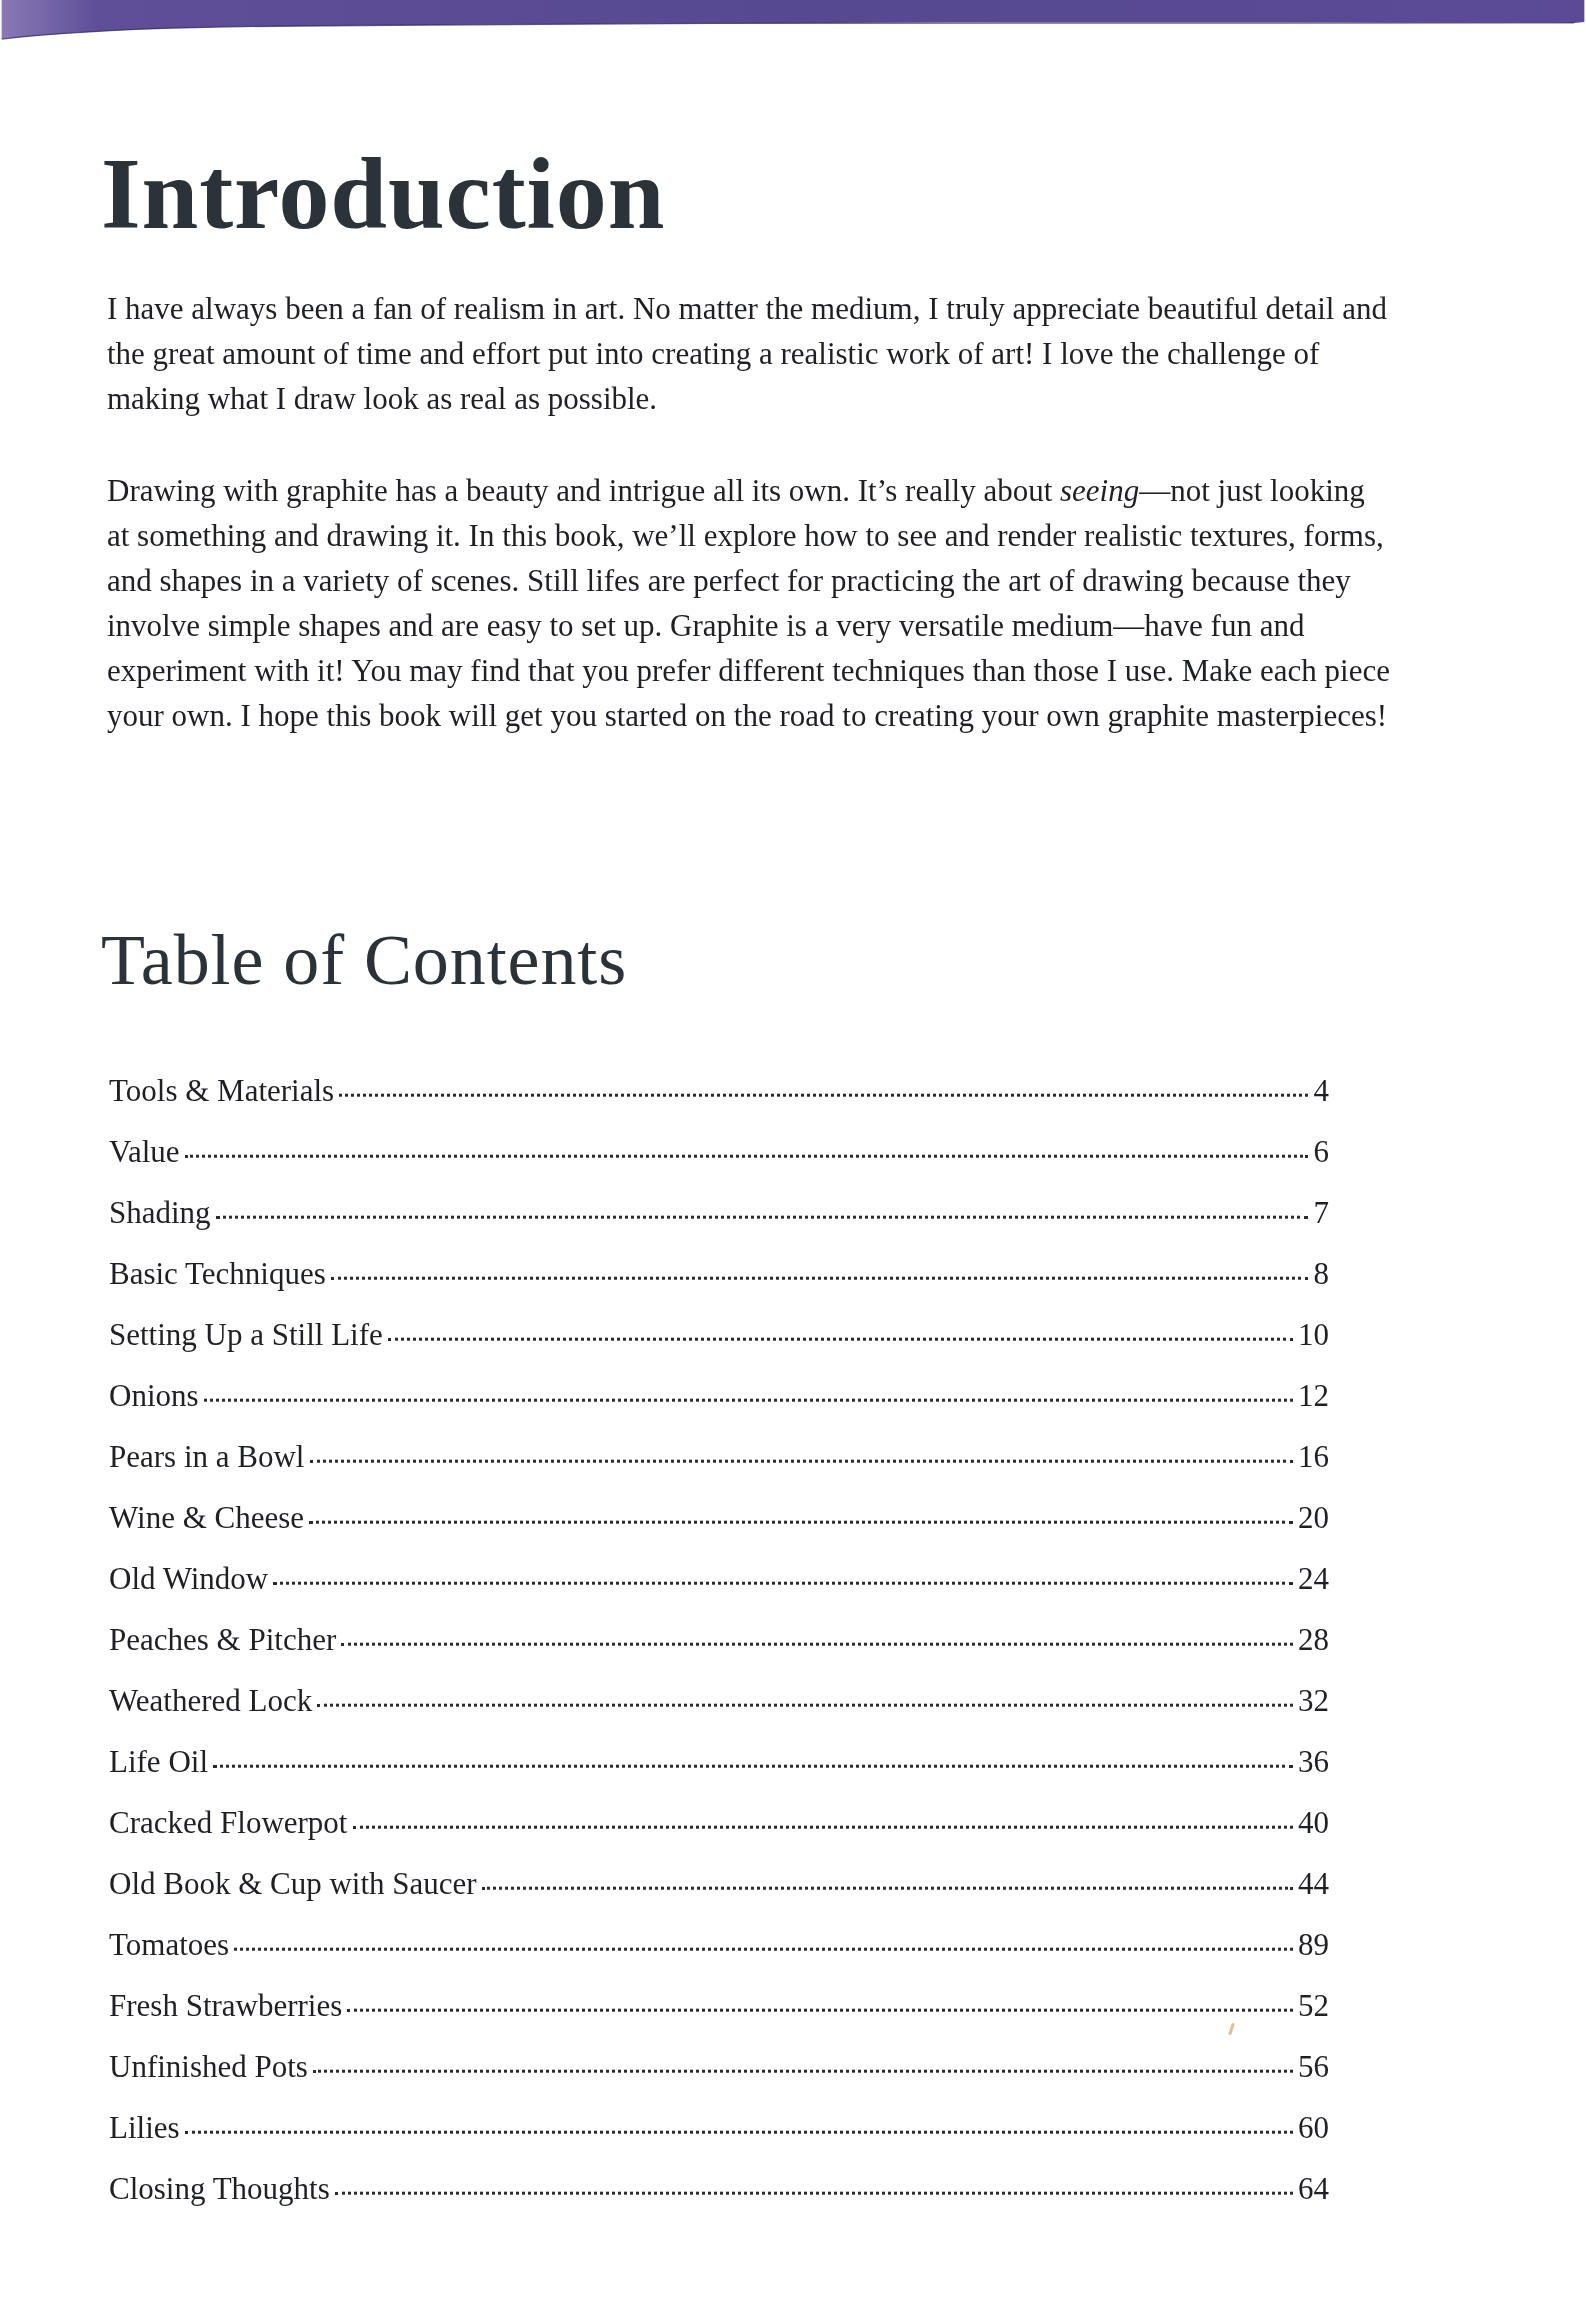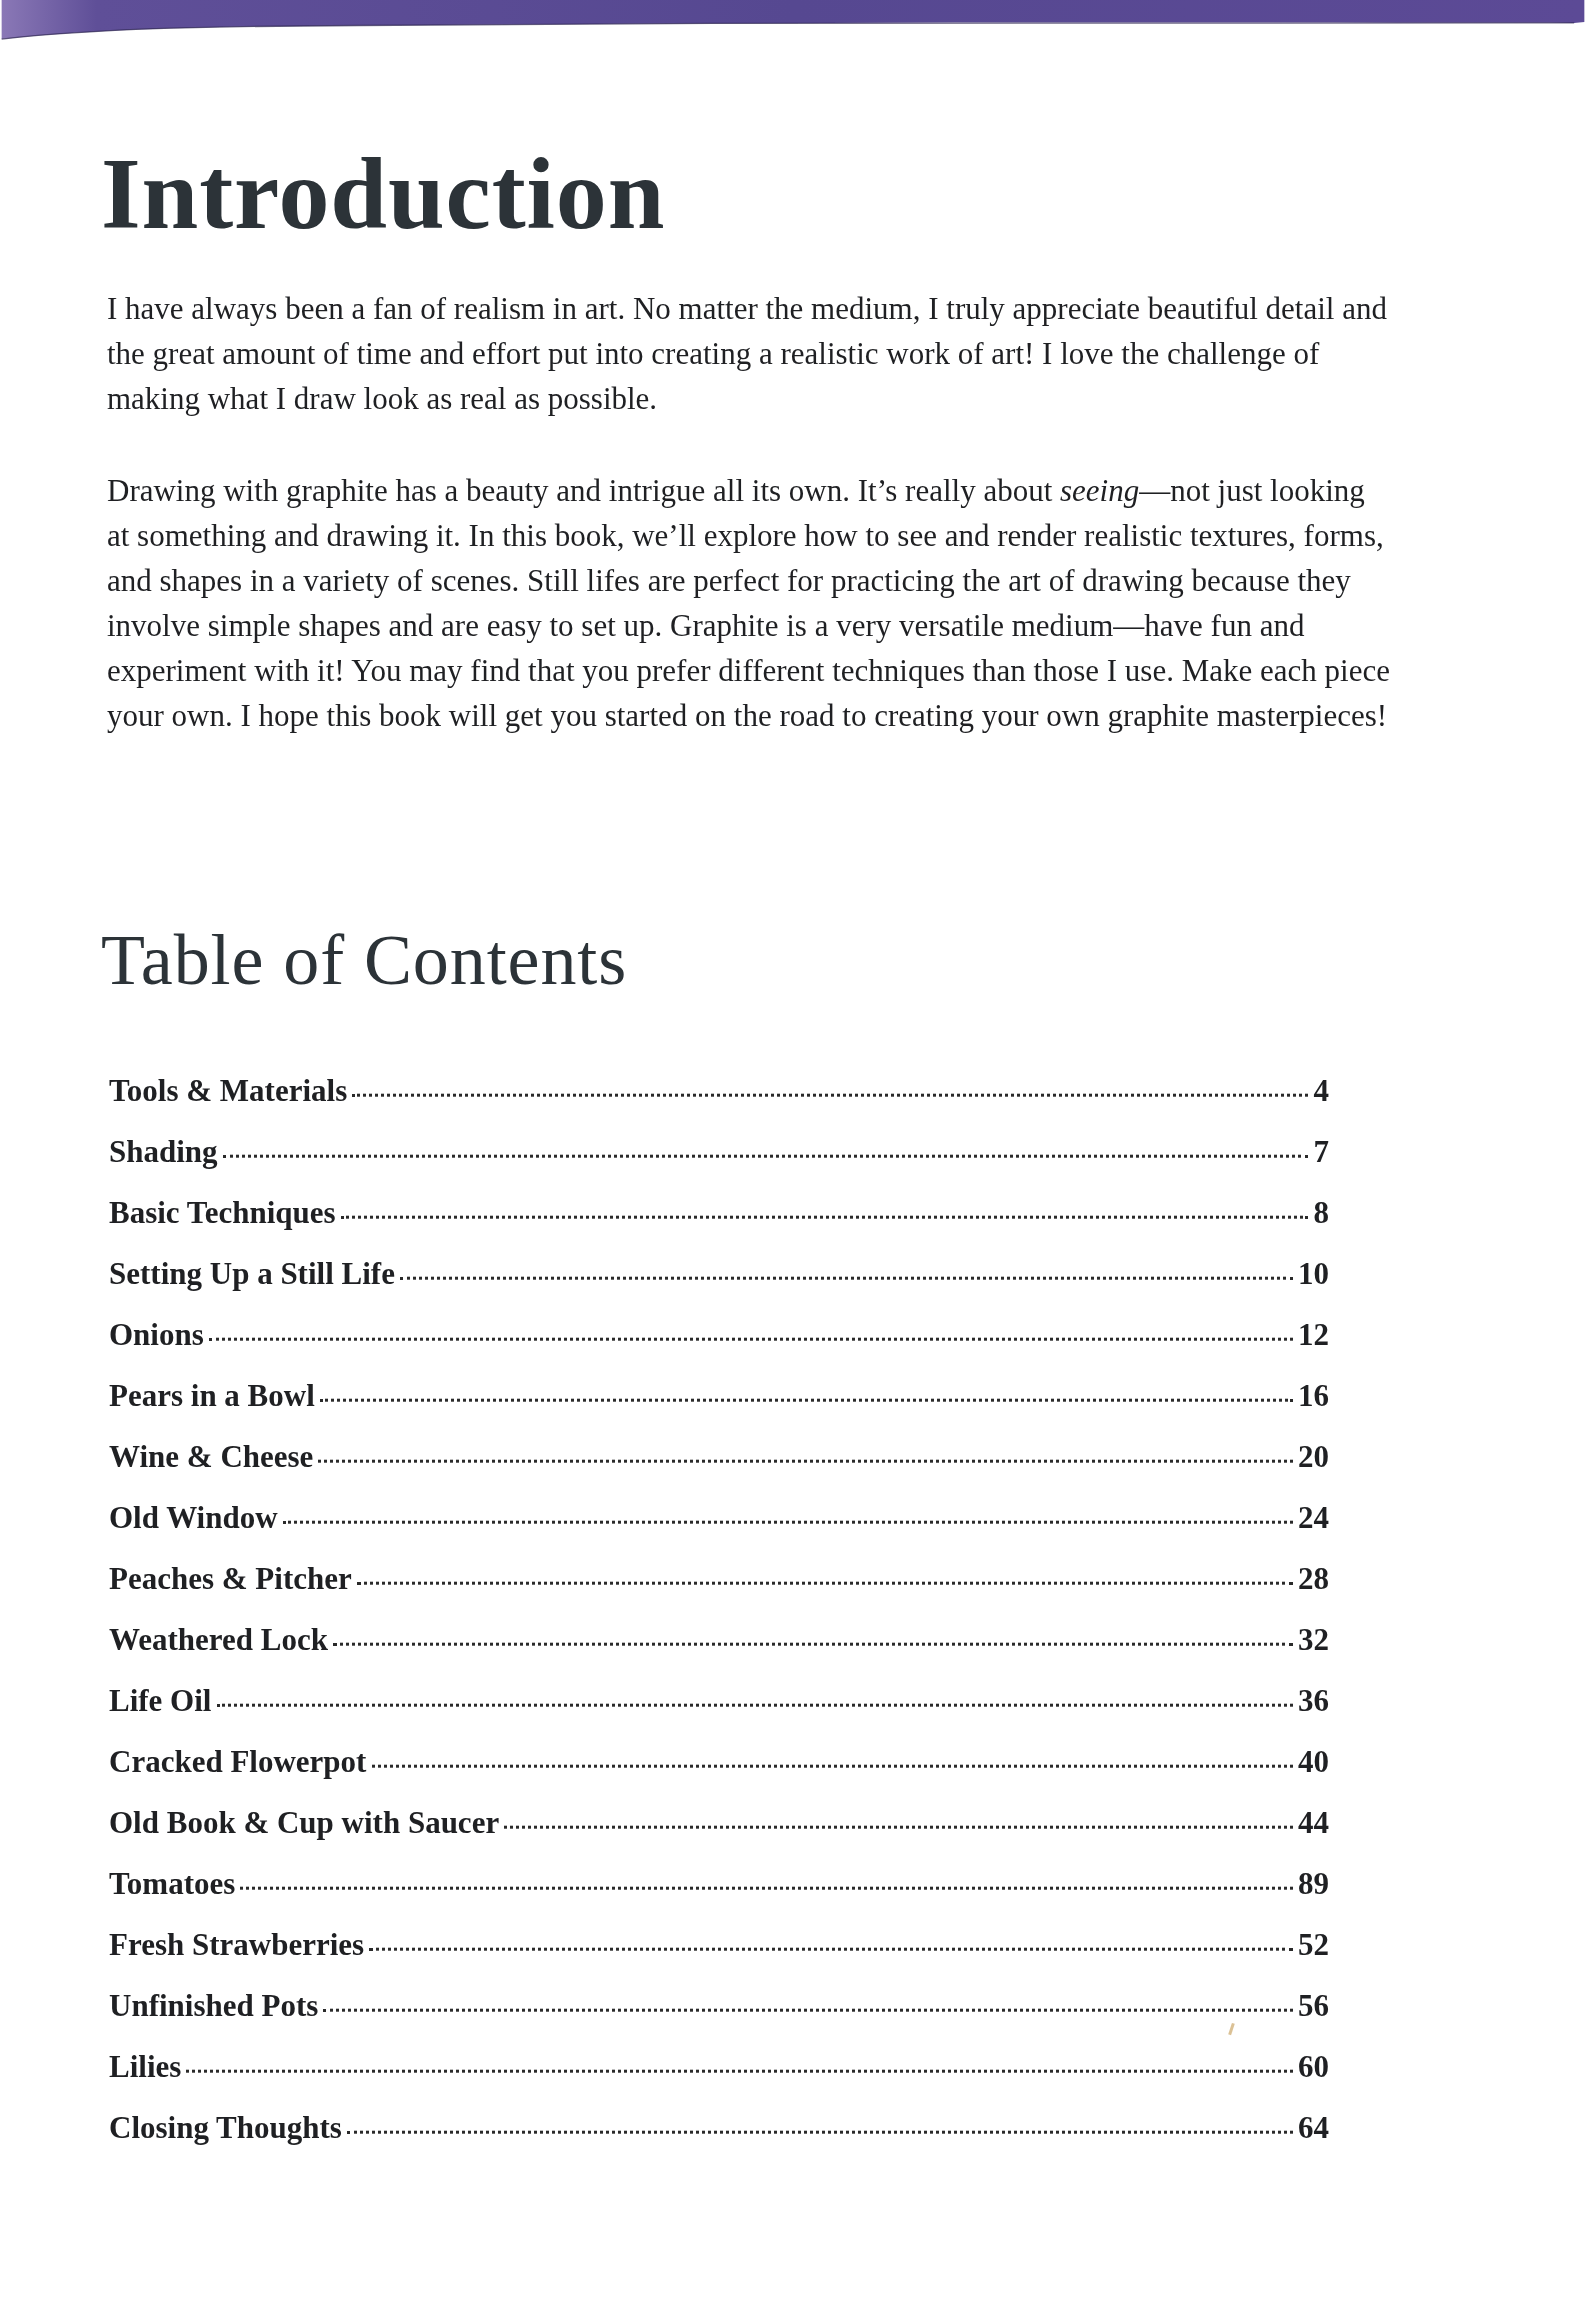--- a/index.html
+++ b/index.html
@@ -70,21 +70,20 @@
       padding: 0;
       list-style: none;
     }
     .toc-row {
       display: flex;
       align-items: baseline;
       height: 61px;
       font-size: 31px;
       color: #1f2023;
       cursor: pointer;
-      font-weight: bold;
     }
     .toc-label { white-space: nowrap; }
     .toc-leader {
       flex: 1;
       margin: 0 5.1px 0 5.1px;
       border-bottom: 3.4px dotted #2a2a2a;
       transform: translateY(-4.3px);
       height: 0;
       min-width: 34px;
     }
@@ -128,20 +127,25 @@
 
 <h1 class="toc-title">Table of Contents</h1>
 
 <ul class="toc-list">
   <li class="toc-row">
       <span class="toc-label">Tools &amp; Materials</span>
       <span class="toc-leader"></span>
       <span class="toc-page">4</span>
     </li>
   <li class="toc-row">
+      <span class="toc-label">Value</span>
+      <span class="toc-leader"></span>
+      <span class="toc-page">6</span>
+    </li>
+  <li class="toc-row">
       <span class="toc-label">Shading</span>
       <span class="toc-leader"></span>
       <span class="toc-page">7</span>
     </li>
   <li class="toc-row">
       <span class="toc-label">Basic Techniques</span>
       <span class="toc-leader"></span>
       <span class="toc-page">8</span>
     </li>
   <li class="toc-row">

